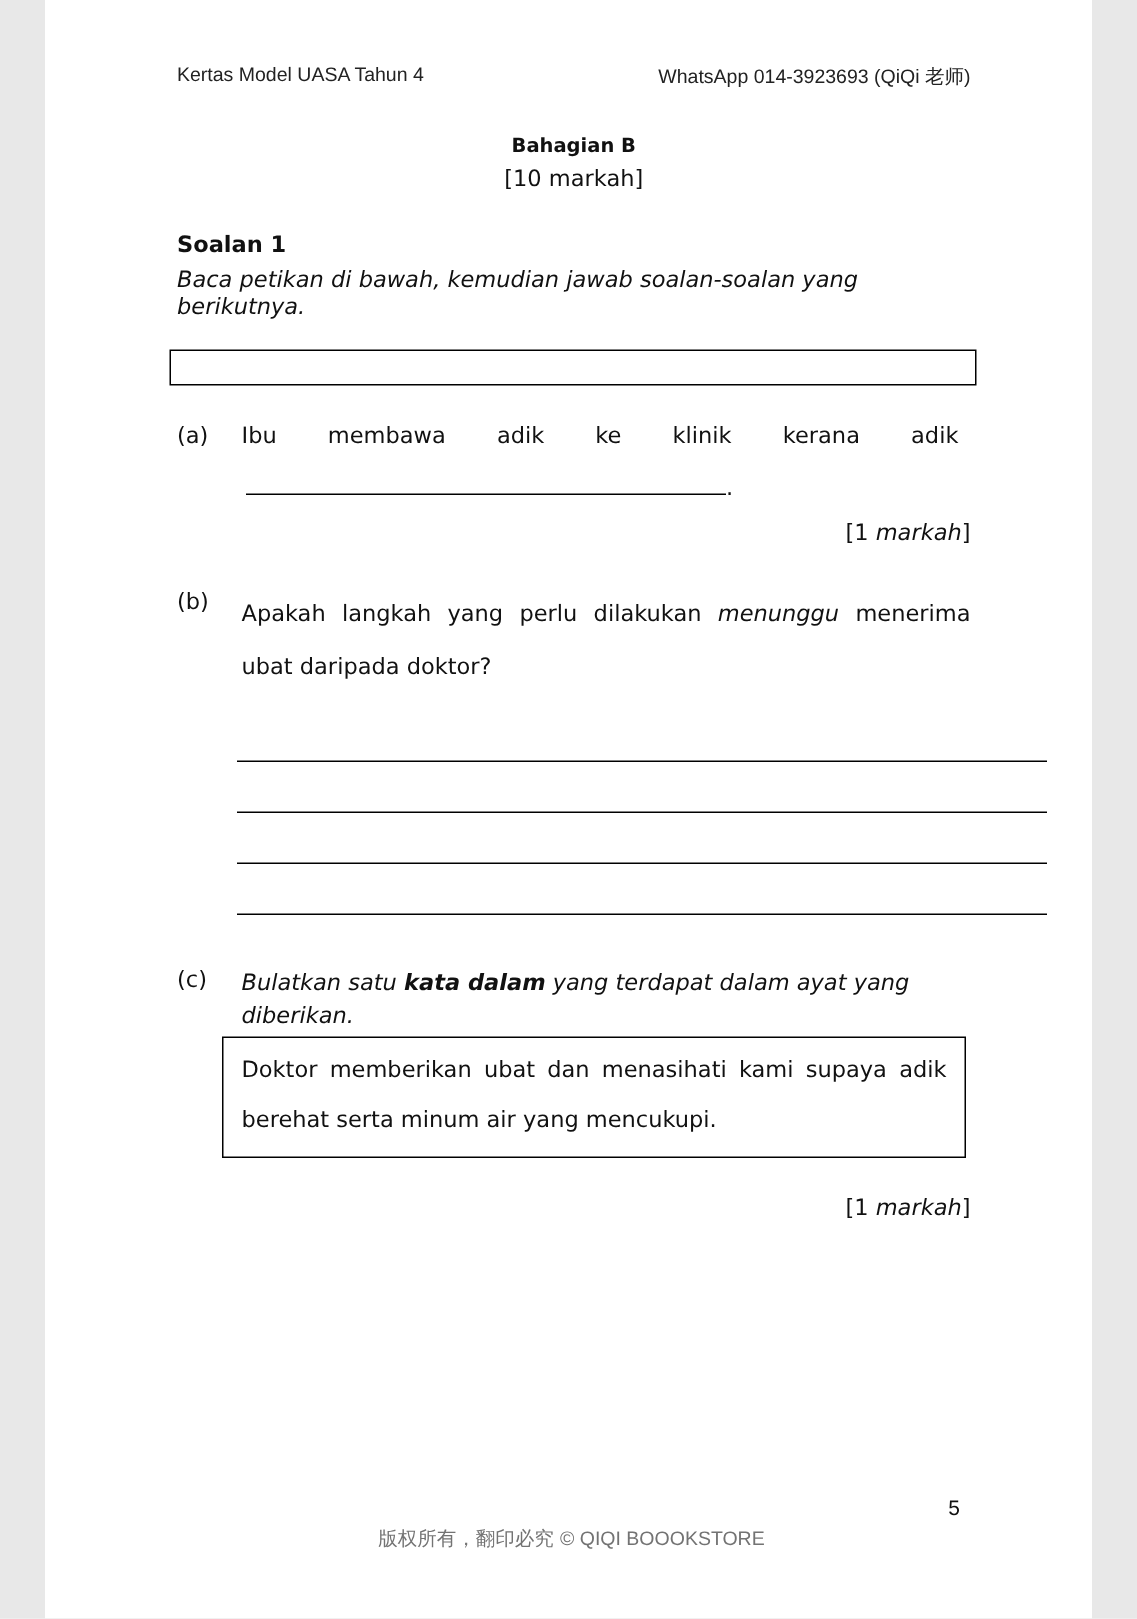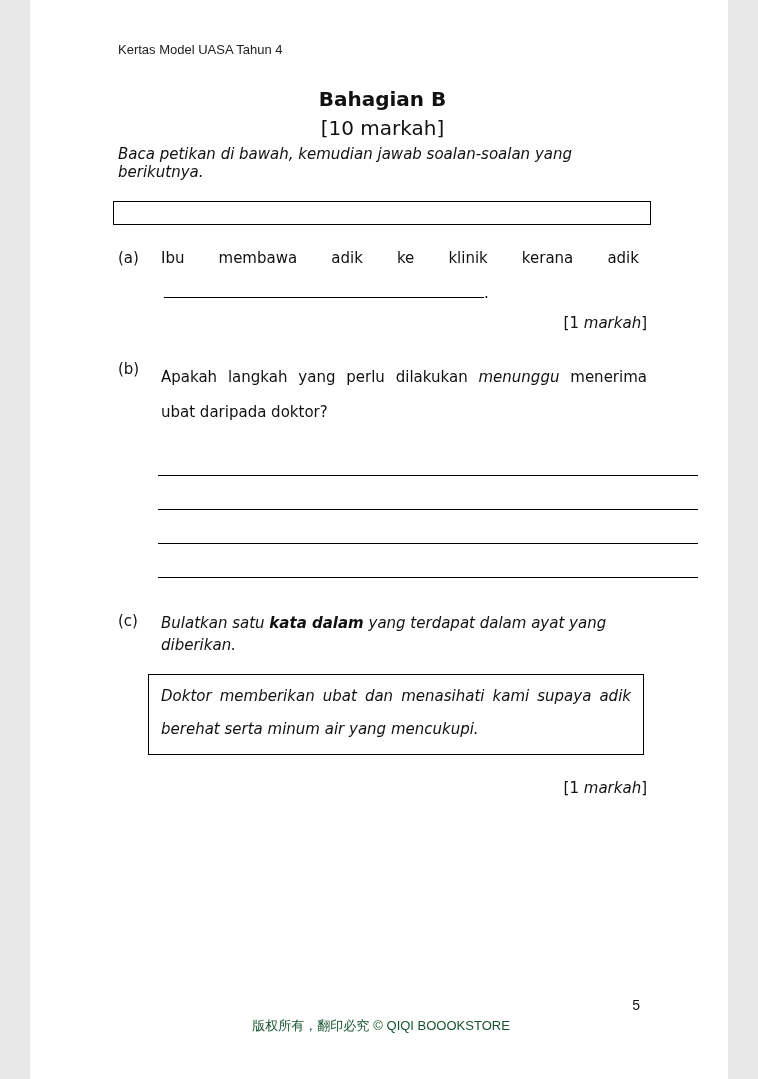--- a/index.html
+++ b/index.html
@@ -20,26 +20,26 @@
     display: flex;
     justify-content: space-between;
     font-family: "Liberation Sans", sans-serif;
     font-size: 13px;
     color: #222;
   }
   .section-title {
     text-align: center;
     font-weight: bold;
     margin-top: 30px;
-    font-size: 20px;
+    font-size: 13px;
   }
   .section-marks {
     text-align: center;
     margin-top: 5px;
-    font-size: 20px;
+    font-size: 15px;
   }
   .q-heading {
     font-weight: bold;
     margin-top: 26px;
   }
   .instruction {
     font-style: italic;
     margin-top: 5px;
   }
   .passage-box {
@@ -103,26 +103,25 @@
     height: 33px;
     border-bottom: 1.4px solid #000;
   }
   .qc-instruction {
     margin: 0;
     font-style: italic;
     line-height: 22px;
   }
   .qc-instruction .bold { font-weight: bold; }
   .c-box {
-    margin-top: 18px;
+    margin-top: 3px;
     margin-left: 30px;
     margin-right: 3px;
     border: 1.5px solid #000;
     padding: 5px 12px 8px 12px;
-    font-style: italic;
   }
   .c-box p {
     margin: 0;
     line-height: 33px;
     text-align: justify;
   }
   .page-number {
     position: absolute;
     right: 88px;
     bottom: 66px;
@@ -130,37 +129,39 @@
     font-size: 14px;
     color: #111;
   }
   .footer {
     position: absolute;
     left: 4px;
     right: 0;
     bottom: 44px;
     text-align: center;
     font-size: 13px;
-    color: #14532d;
+    color: #737373;
   }
   .footer .zh { font-family: "DejaVu Serif", serif; }
   .footer .en { font-family: "Liberation Sans", sans-serif; }
 </style>
 </head>
 <body>
 
 <div class="page">
 
   <div class="header">
     <span>Kertas Model UASA Tahun 4</span>
+    <span>WhatsApp 014-3923693 (QiQi 老师)</span>
   </div>
 
   <div class="section-title">Bahagian B</div>
   <div class="section-marks">[10 markah]</div>
 
+  <div class="q-heading">Soalan 1</div>
   <div class="instruction">Baca petikan di bawah, kemudian jawab soalan-soalan yang berikutnya.</div>
 
   <div class="passage-box">
   </div>
 
   <div class="q-row">
     <span class="q-label">(a)</span>
     <span class="q-body words-justified">
       <span>Ibu</span>
       <span>membawa</span>

